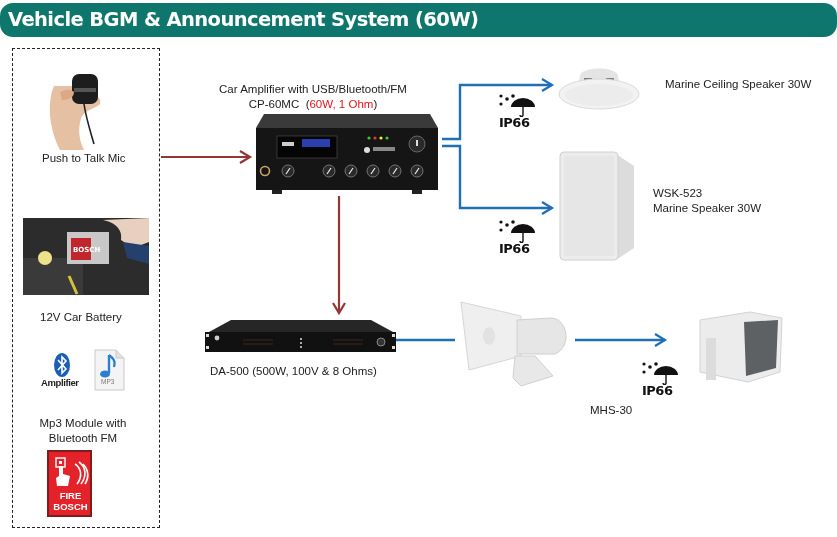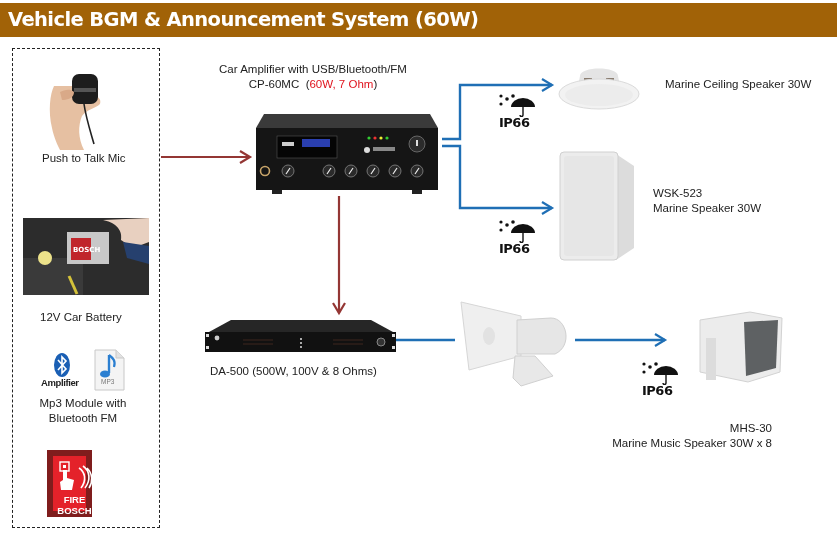--- a/index.html
+++ b/index.html
@@ -4,33 +4,34 @@
 <style>
   html, body { margin: 0; padding: 0; }
   body {
     width: 837px; height: 537px; position: relative; overflow: hidden;
     background: #ffffff;
     font-family: "Liberation Sans", "DejaVu Sans", sans-serif;
     color: #1a1a1a;
   }
   .title-bar {
     position: absolute; left: 0; top: 3px; width: 837px; height: 34px;
-    background: #a16207;
+    background: #0f766e;
+    border-radius: 13px;
   }
   .title-text {
     position: absolute; left: 8px; top: 5px;
     font-family: "DejaVu Sans", sans-serif; font-weight: bold;
     font-size: 19.5px; color: #ffffff; letter-spacing: -0.6px;
   }
   .source-box {
     position: absolute; left: 12px; top: 48px; width: 148px; height: 480px;
     border: 1.3px dashed #222; box-sizing: border-box;
   }
   .lbl { position: absolute; font-size: 11.5px; color: #222; white-space: nowrap; line-height: 15px; }
-  .lbl.center { text-align: center; }
+  .lbl.center { text-align: center; margin-top: 20px; }
   .red { color: #e0141e; }
   svg.wires { position: absolute; left: 0; top: 0; }
   .abs { position: absolute; }
   .ip66 { position: absolute; width: 42px; height: 40px; }
   .ip66 .ip-text { position: absolute; left: 2px; top: 24px; font-weight: bold; font-size: 13px; color: #111; font-family: "DejaVu Sans", sans-serif; letter-spacing: -0.5px; }
 </style>
 </head>
 <body>
 
 <div class="title-bar">
@@ -93,36 +94,36 @@
     <ellipse cx="11" cy="25" rx="5" ry="3.6" fill="#2b7fd1"></ellipse>
     <path d="M15,6 C19,9 22,12 20,18" fill="none" stroke="#2b7fd1" stroke-width="2.2"></path>
   </svg>
   <div style="position:absolute;left:7px;top:29px;font-size:6.5px;color:#777">MP3</div>
 </div>
 <div class="lbl center" style="left:24px;top:396px;width:118px">
   <div>Mp3 Module with</div>
   <div>Bluetooth FM</div>
 </div>
 
-<div class="abs" style="left:47px;top:450px;width:45px;height:67px;background:#e4222a;border:6px solid #7f1d1d;box-sizing:border-box">
+<div class="abs" style="left:47px;top:450px;width:45px;height:67px;background:#e4222a;border:2px solid #7f1d1d;box-sizing:border-box">
   <svg width="45" height="36" viewBox="0 0 45 36" style="position:absolute;left:0;top:2px">
     <rect x="7" y="4" width="9" height="9" fill="none" stroke="#fff" stroke-width="1.4"></rect>
     <rect x="10" y="7" width="3" height="3" fill="#fff"></rect>
     <path d="M10,12 L10,22 L7,24 L8,32 L19,32 L21,22 L14,20 L14,12 Z" fill="#fff"></path>
     <path d="M26,10 C32,14 34,22 28,30 M30,8 C37,13 38,22 32,30 M34,10 C40,16 40,24 36,30" fill="none" stroke="#fff" stroke-width="1.6"></path>
   </svg>
   <div style="position:absolute;left:0;top:38px;width:43px;text-align:center;color:#fff;font-size:9.5px;line-height:11px;font-weight:bold">
     <div>FIRE</div>
     <div>BOSCH</div>
   </div>
 </div>
 
 <div class="lbl center" style="left:188px;top:62px;width:250px">
   <div>Car Amplifier with USB/Bluetooth/FM</div>
-  <div><span>CP-60MC</span>&nbsp;&nbsp;<span>(</span><span class="red">60W, 7 Ohm</span><span>)</span></div>
+  <div><span>CP-60MC</span>&nbsp;&nbsp;<span>(</span><span class="red">60W, 1 Ohm</span><span>)</span></div>
 </div>
 
 <svg class="abs" style="left:252px;top:106px" width="190" height="92" viewBox="0 0 190 92">
   <path d="M12,8 L178,8 L186,22 L4,22 Z" fill="#3a3a3a"></path>
   <rect x="4" y="22" width="182" height="62" fill="#151515"></rect>
   <rect x="20" y="84" width="10" height="4" fill="#222"></rect>
     <rect x="160" y="84" width="10" height="4" fill="#222"></rect>
   <rect x="25" y="30" width="60" height="22" fill="#050505" stroke="#555" stroke-width="0.6"></rect>
   <rect x="50" y="33" width="28" height="8" fill="#2a3fb0"></rect>
   <rect x="30" y="36" width="12" height="4" fill="#ccc"></rect>
@@ -238,16 +239,15 @@
   <ellipse cx="34" cy="40" rx="6" ry="9" fill="#e2e2e2"></ellipse>
   <path d="M62,24 L96,22 C112,22 118,50 100,58 L62,58 Z" fill="#e6e6e6" stroke="#d0d0d0"></path>
   <path d="M60,60 L80,60 L98,80 L66,90 L58,82 Z" fill="#e8e8e8" stroke="#d0d0d0"></path>
 </svg>
 
 <svg class="abs" style="left:694px;top:310px" width="92" height="74" viewBox="0 0 92 74">
   <path d="M6,10 L56,2 L88,8 L86,62 L54,72 L6,62 Z" fill="#ececec" stroke="#d2d2d2"></path>
   <path d="M50,12 L84,10 L82,58 L52,66 Z" fill="#5e6163"></path>
   <rect x="12" y="28" width="10" height="42" fill="#dcdcdc"></rect>
 </svg>
-<div class="lbl" style="left:590px;top:421px;width:182px;text-align:right">
+<div class="lbl" style="left:590px;top:403px;width:182px;">
   <div>MHS-30</div>
-  <div>Marine Music Speaker 30W x 8</div>
 </div>
 
 </body></html>

